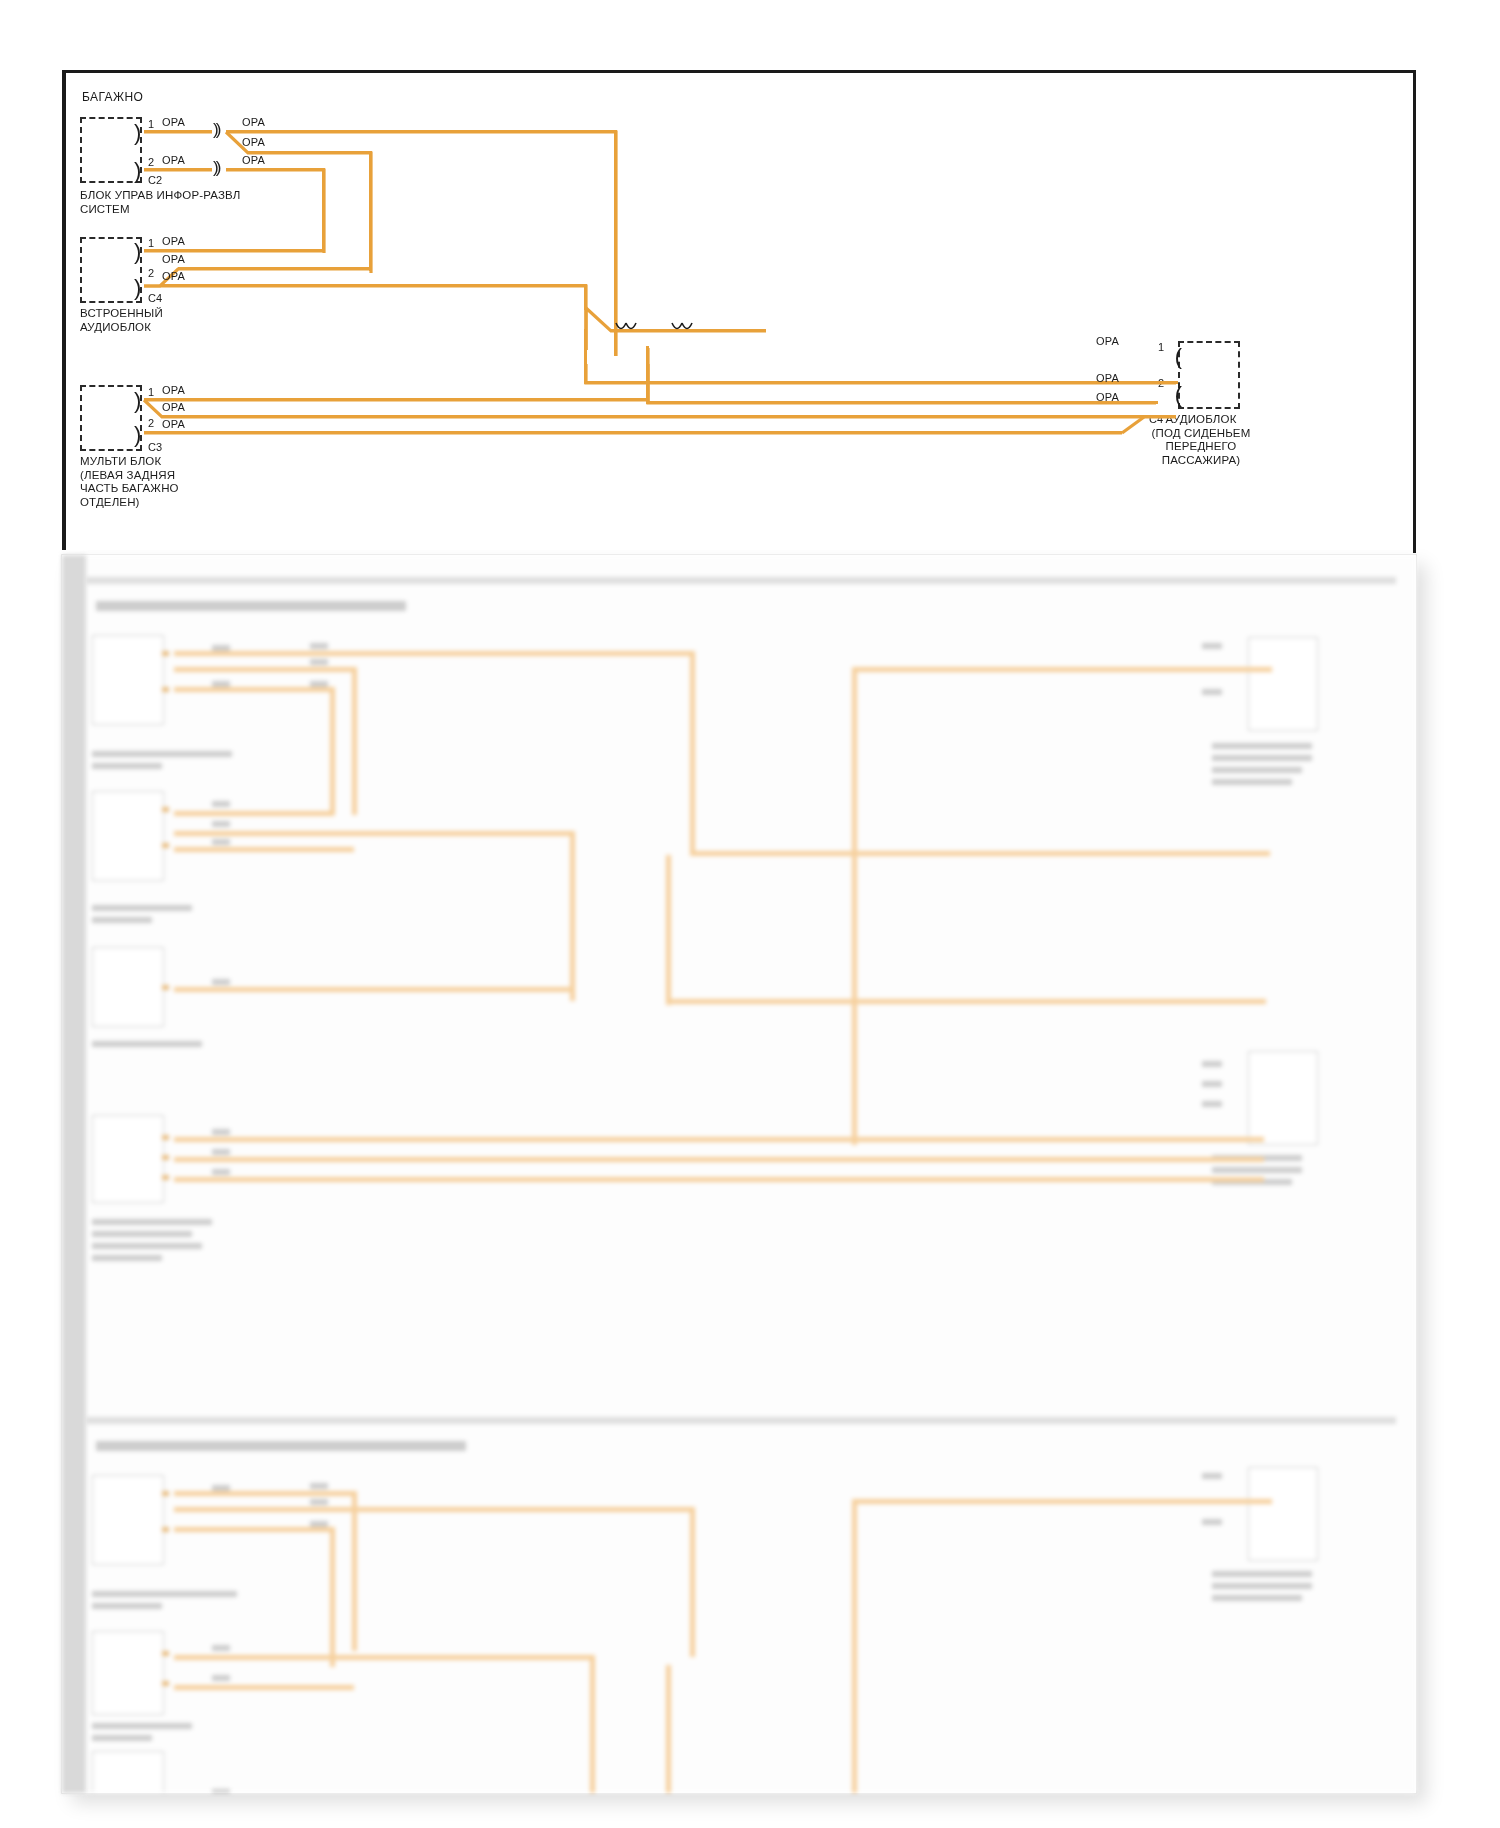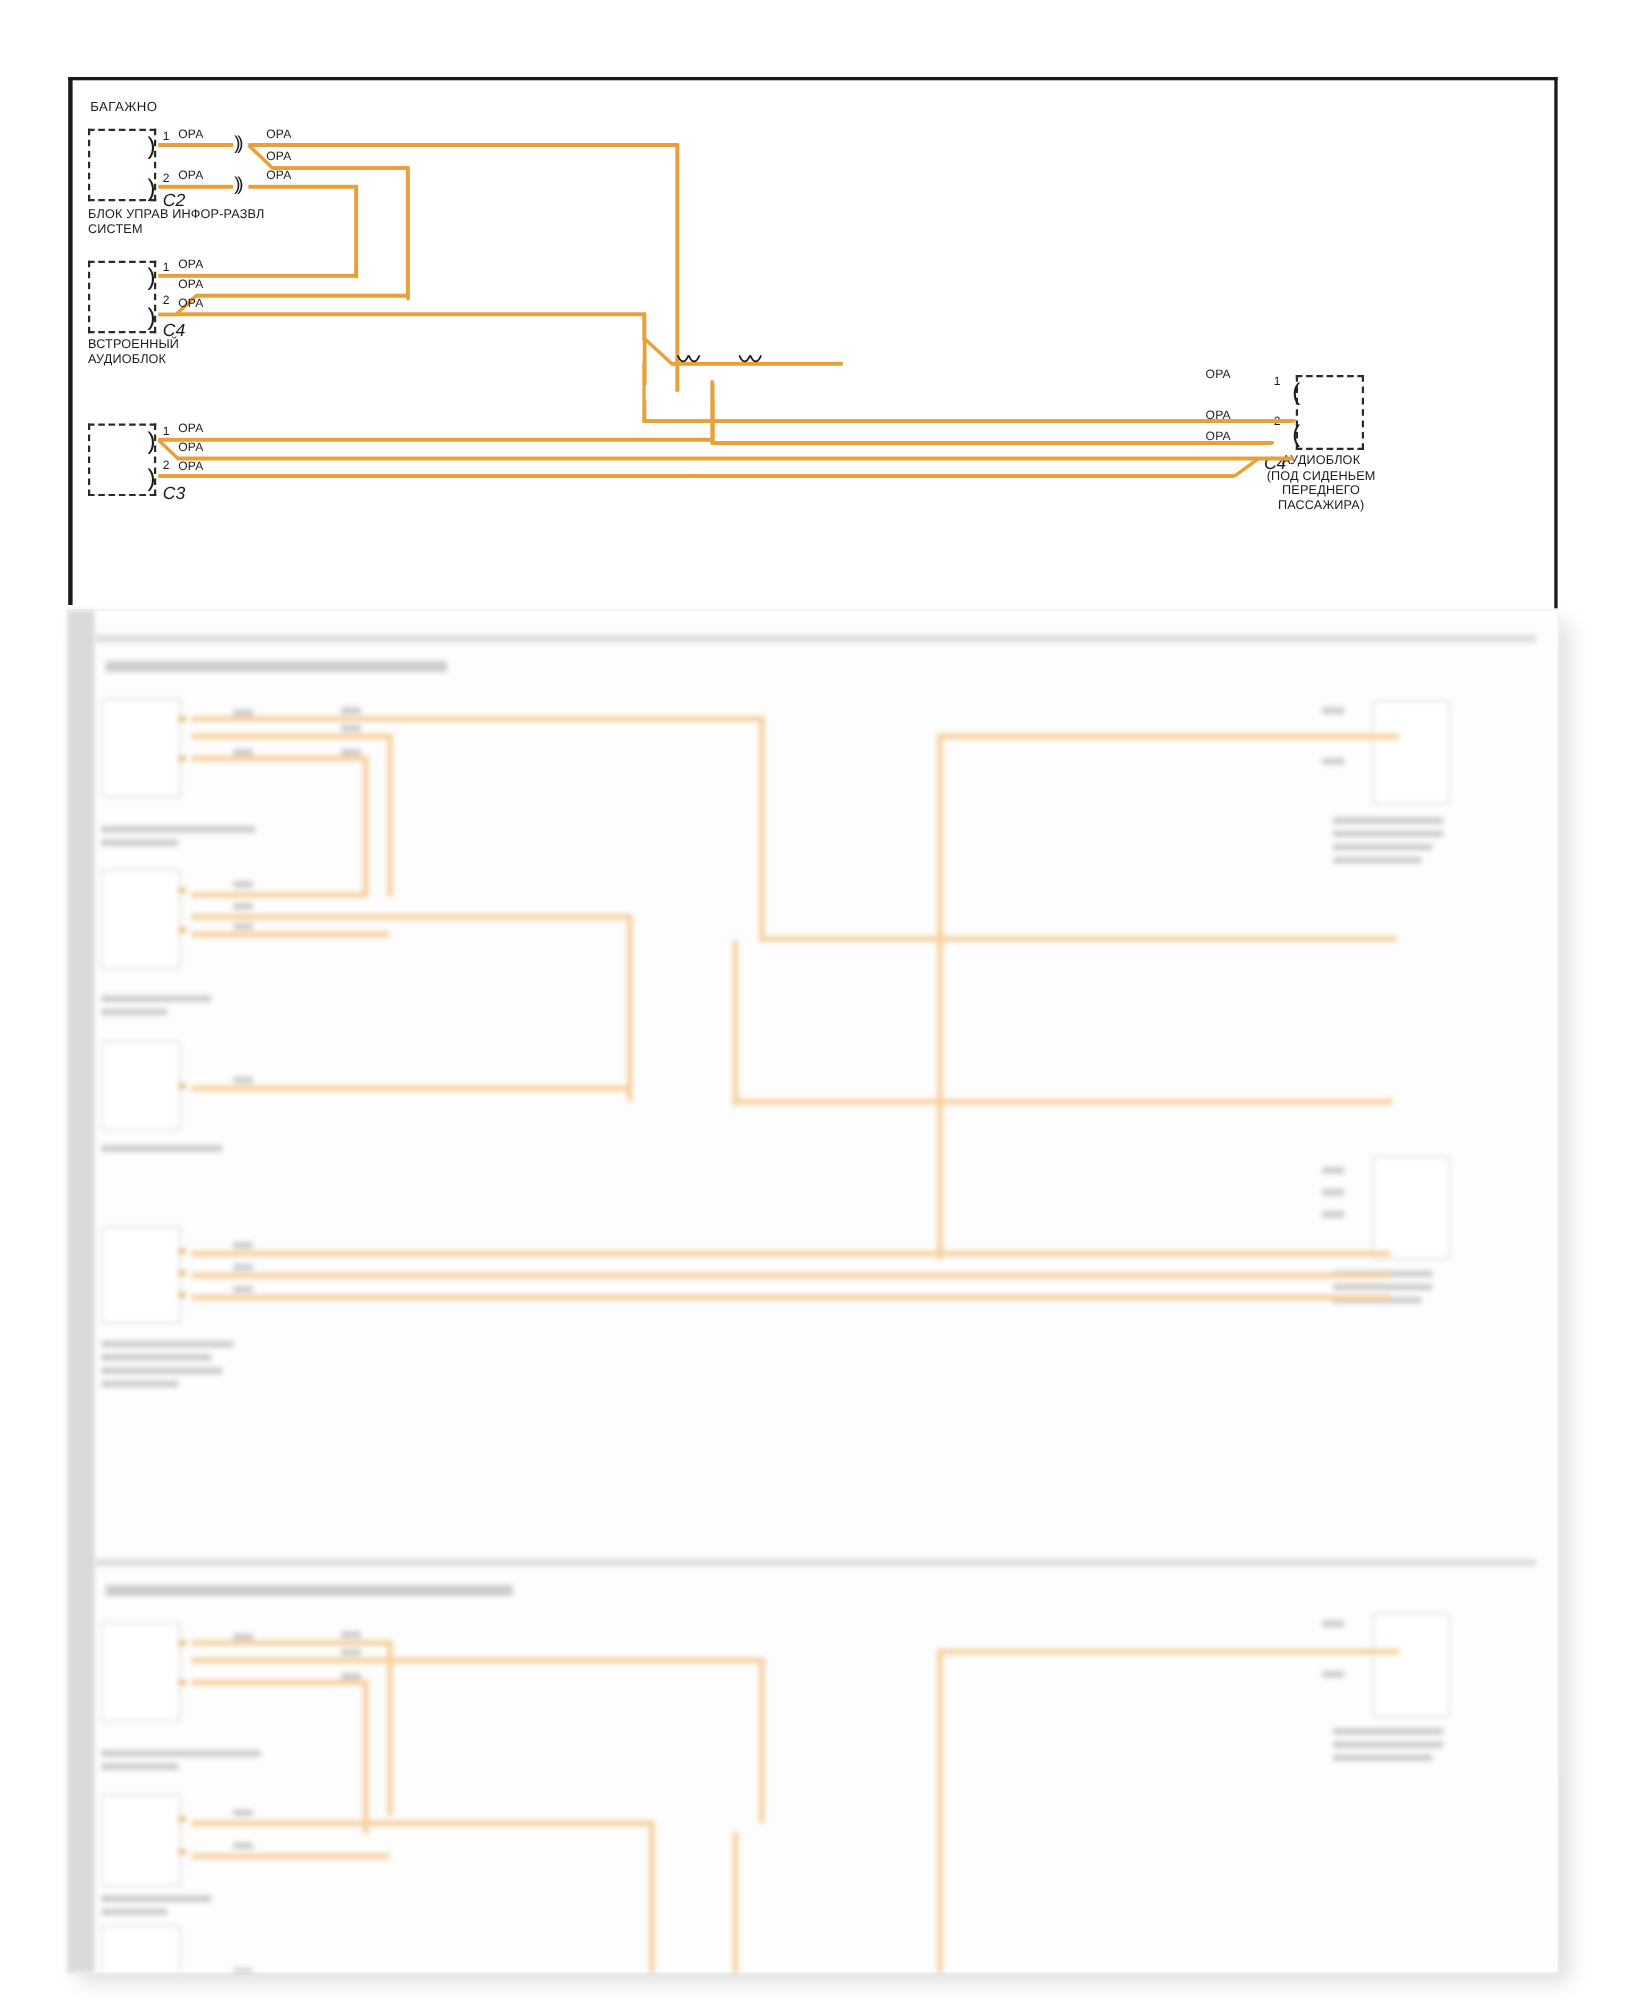--- a/index.html
+++ b/index.html
@@ -58,23 +58,22 @@
     font-size:22px;
     line-height:20px;
   }
   .pinnum{
     position:absolute;
     font-size:11px;
     color:#1b1b1b;
   }
   .conn-id{
     position:absolute;
-    font-size:16px;
-    color:#1b1b1b;
-    font-style:italic;
+    font-size:11px;
+    color:#1b1b1b;
   }
 
   
   .wire{
     position:absolute;
     background:#e8a13a;
     z-index:10;
   }
   .wire.h{height:3px;}
   .wire.v{width:3px;}
@@ -375,20 +374,24 @@
     <div class="conn-id" style="left:82px;top:219px;">C4</div>
     <div class="lbl" style="left:14px;top:234px;width:200px;">ВСТРОЕННЫЙ
 АУДИОБЛОК</div>
 
     <div class="box" style="left:14px;top:312px;width:62px;height:66px;"></div>
     <div class="pin" style="left:68px;top:318px;">)</div>
     <div class="pin" style="left:68px;top:352px;">)</div>
     <div class="pinnum" style="left:82px;top:313px;">1</div>
     <div class="pinnum" style="left:82px;top:344px;">2</div>
     <div class="conn-id" style="left:82px;top:368px;">C3</div>
+    <div class="lbl" style="left:14px;top:382px;width:210px;">МУЛЬТИ БЛОК
+(ЛЕВАЯ ЗАДНЯЯ
+ЧАСТЬ БАГАЖНО
+ОТДЕЛЕН)</div>
 
     <div class="box" style="left:1112px;top:268px;width:62px;height:68px;"></div>
     <div class="pin" style="left:1100px;top:274px;transform:scaleX(-1);">)</div>
     <div class="pin" style="left:1100px;top:312px;transform:scaleX(-1);">)</div>
     <div class="pinnum" style="left:1092px;top:268px;">1</div>
     <div class="pinnum" style="left:1092px;top:304px;">2</div>
     <div class="conn-id" style="left:1083px;top:340px;">C4</div>
     <div class="lbl ctr" style="left:1060px;top:340px;width:150px;">АУДИОБЛОК
 (ПОД СИДЕНЬЕМ
 ПЕРЕДНЕГО

